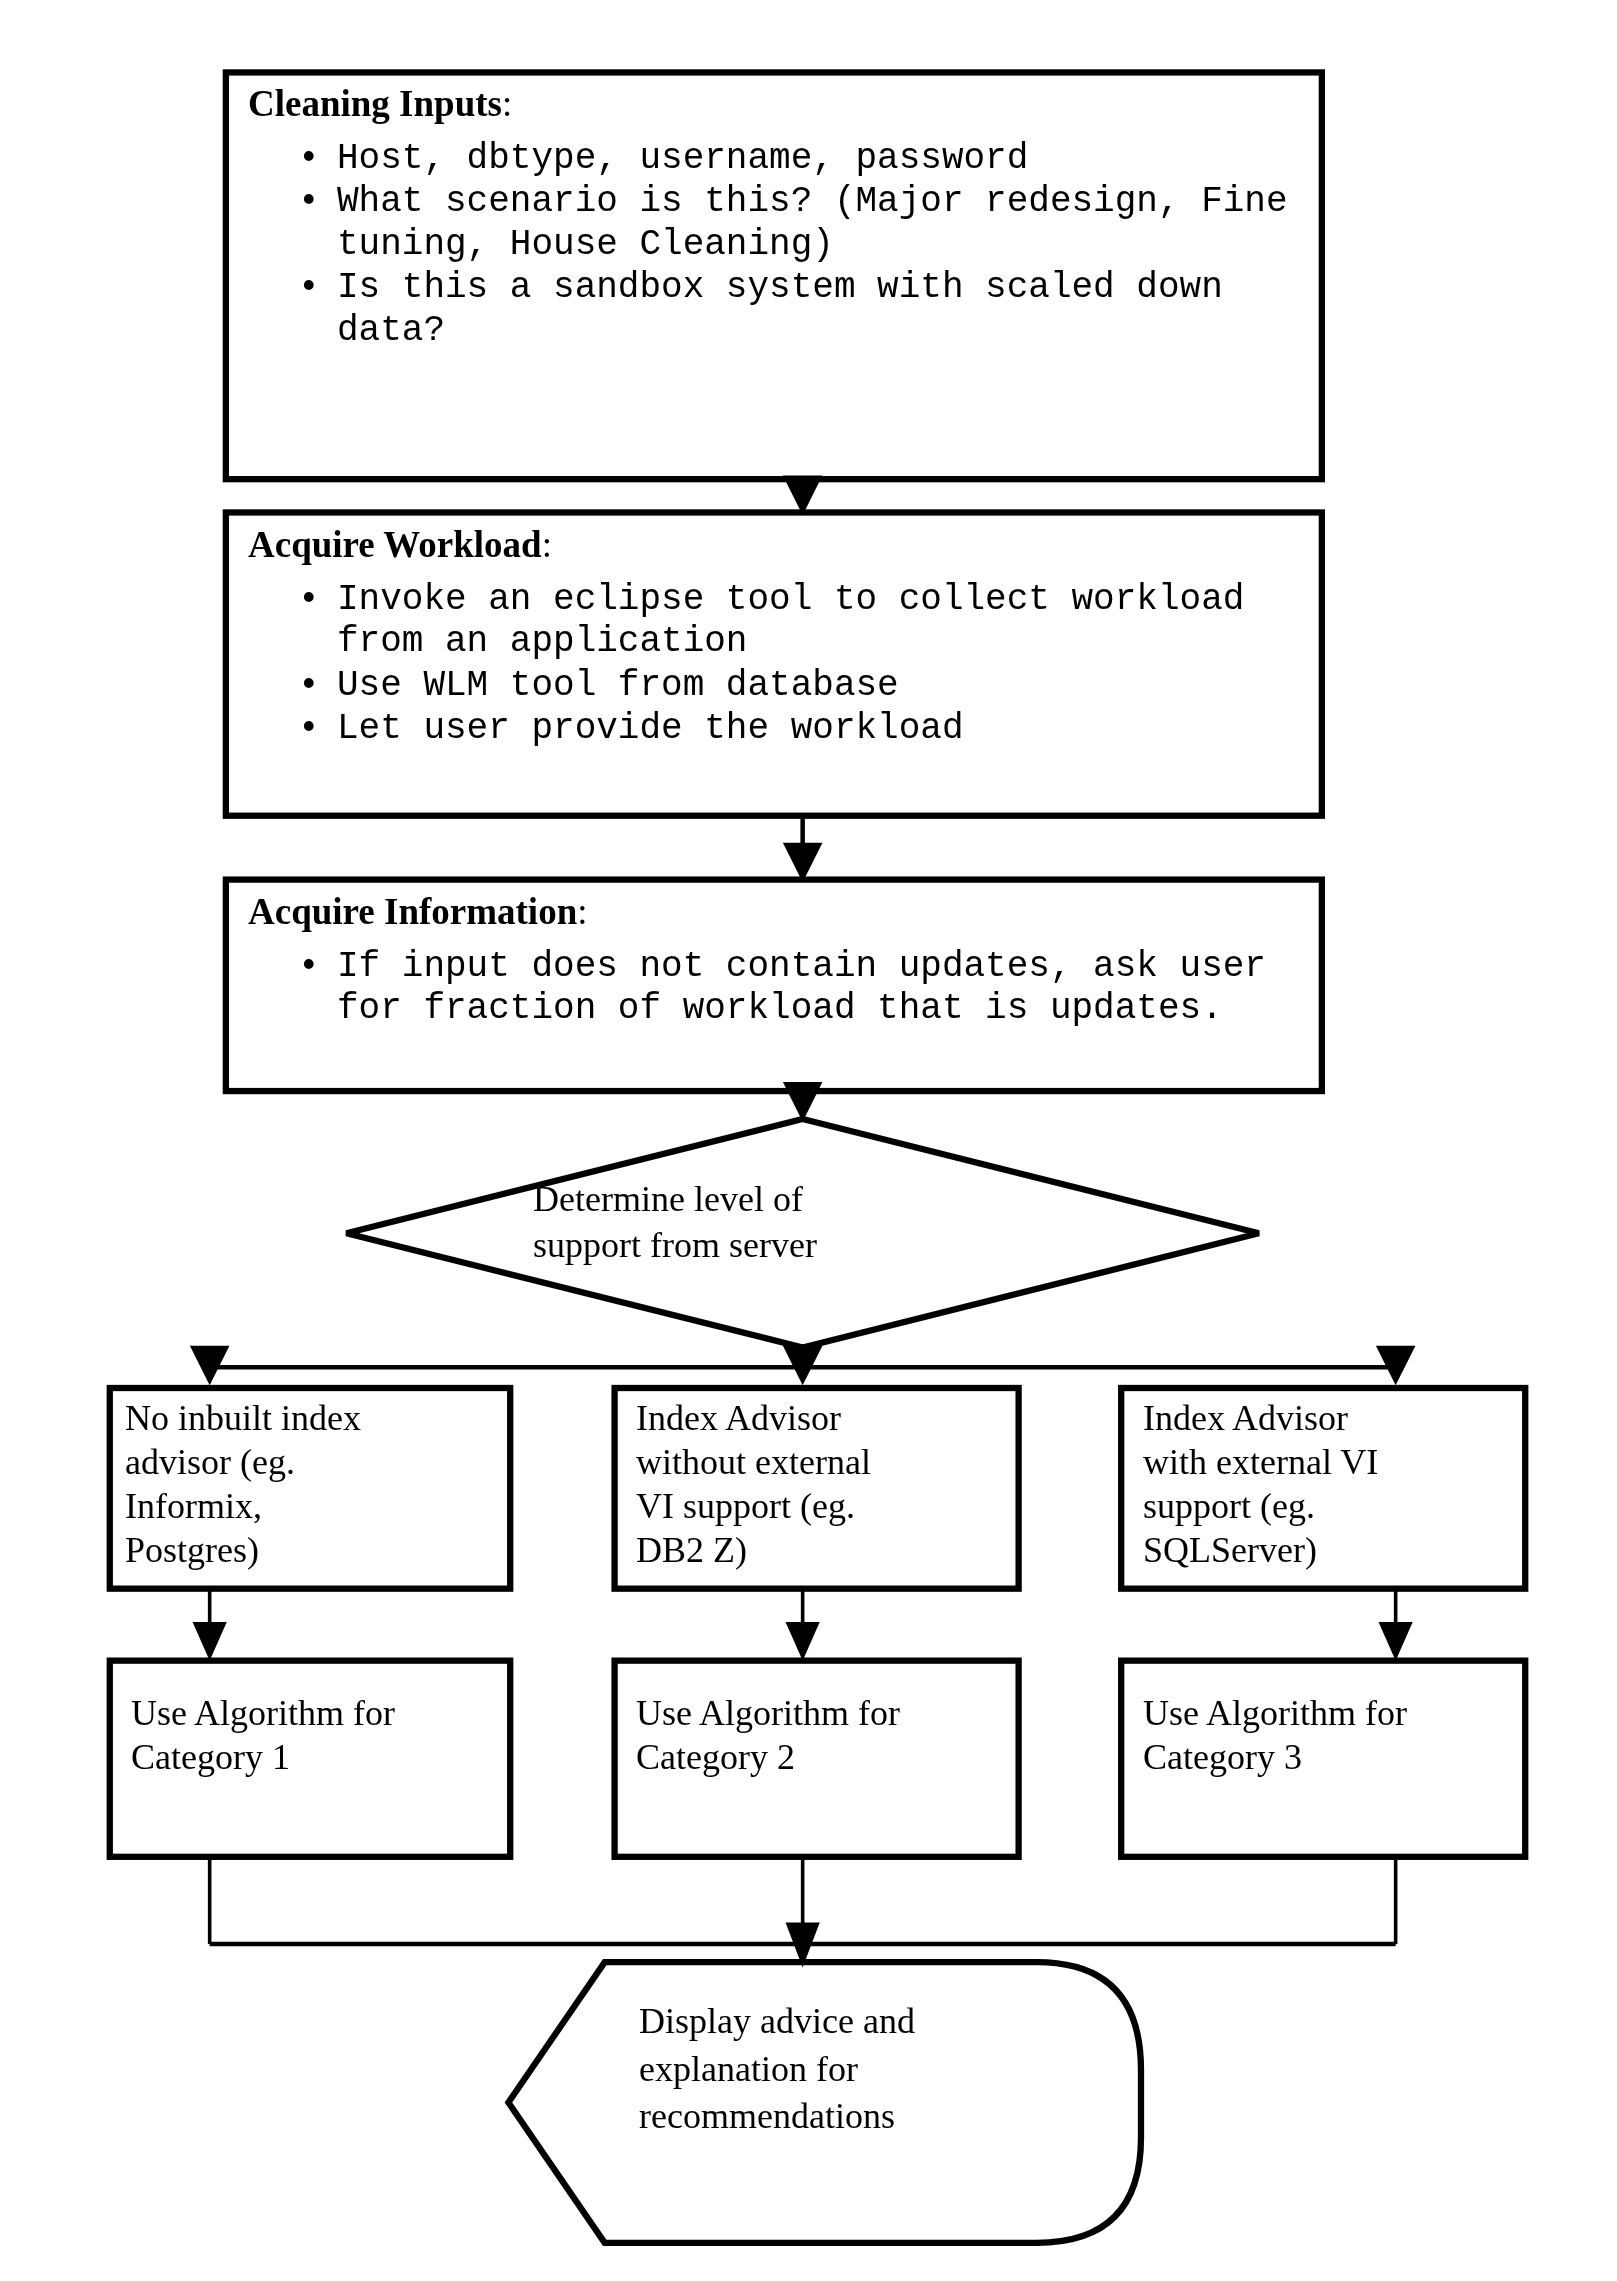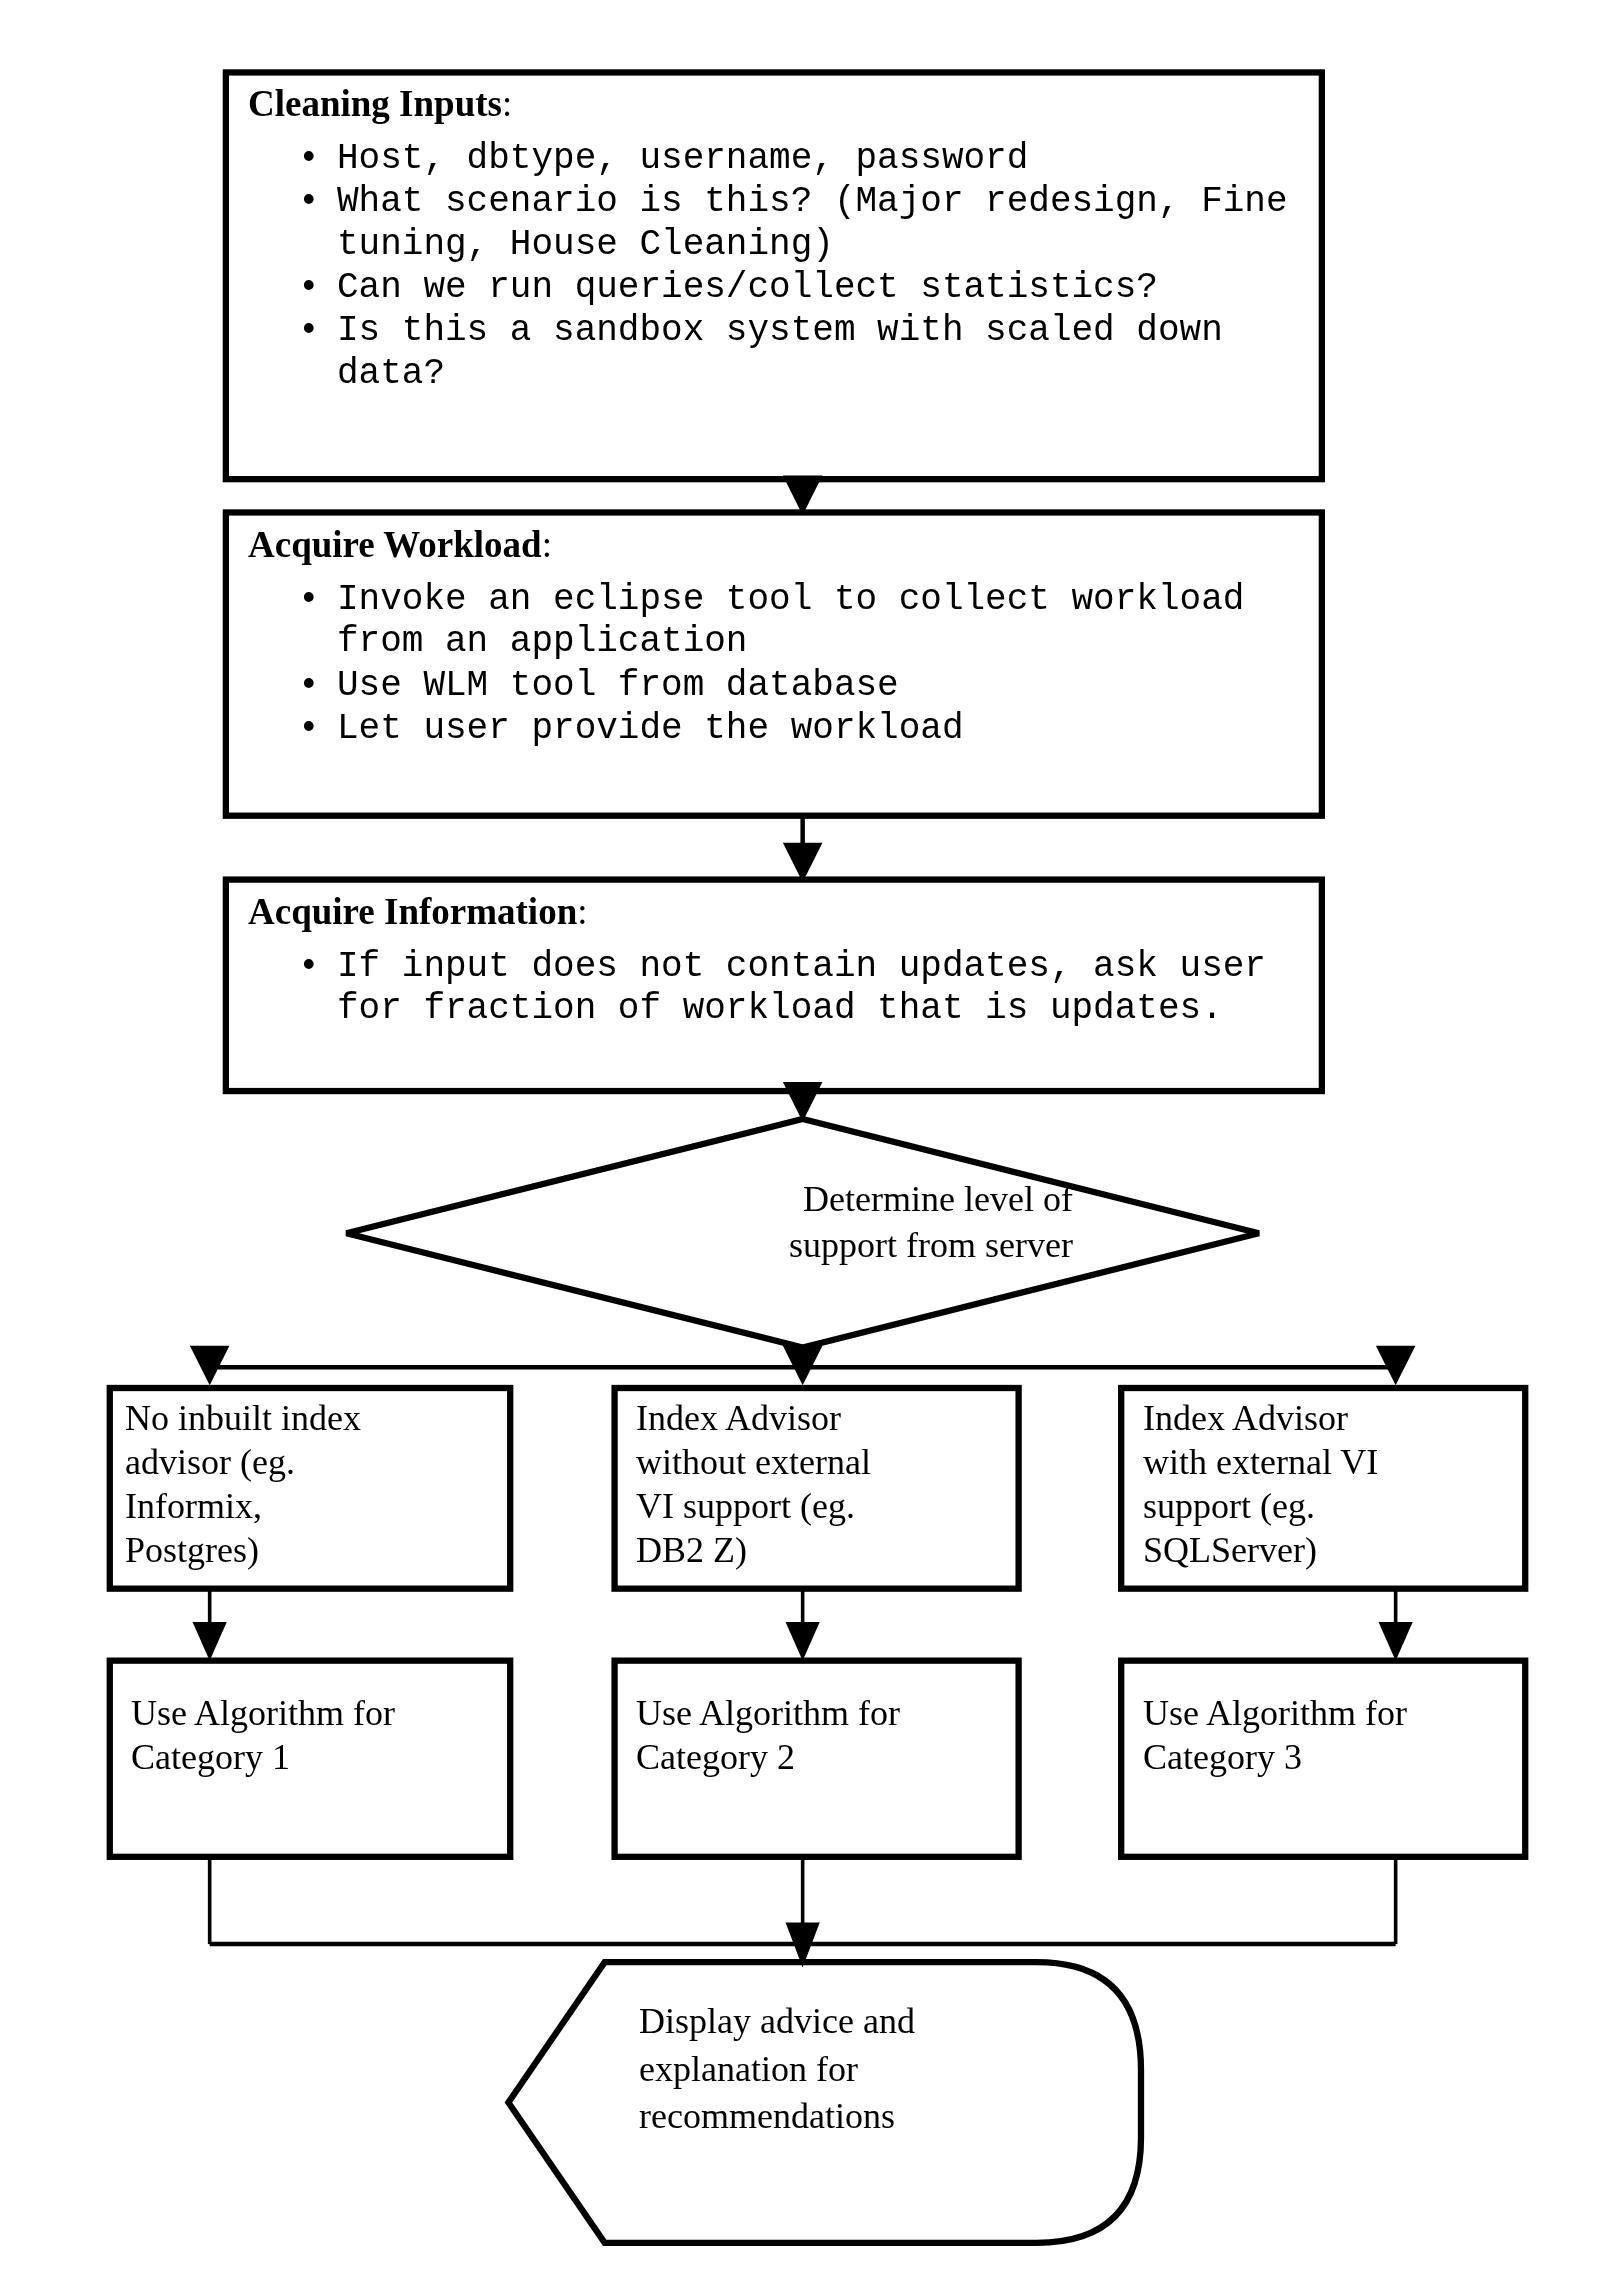--- a/index.html
+++ b/index.html
@@ -77,21 +77,21 @@
     content: "\2022";
     position: absolute;
     left: 38px;
     top: 0;
     font-size: 36px;
     line-height: 1.18;
   }
   .centered-lines {
     font-size: 36px;
     line-height: 1.28;
-    text-align: right;
+    text-align: left;
   }
   .box-lines {
     font-size: 36px;
     line-height: 1.22;
   }
 </style>
 </head>
 <body>
 
 <div id="flow-root">
@@ -155,23 +155,20 @@
     <div class="node-title"><span>Cleaning Inputs</span><span class="plain">:</span></div>
     <ul class="bullets">
       <li>
         <span>Host, dbtype, username, password</span>
       </li>
       <li>
         <span>What scenario is this? (Major redesign, Fine</span><br>
         <span>tuning, House Cleaning)</span>
       </li>
       <li>
-        <span>Can we run queries/collect statistics?</span>
-      </li>
-      <li>
         <span>Is this a sandbox system with scaled down</span><br>
         <span>data?</span>
       </li>
     </ul>
   </div>
 
   <div class="txt" style="left:248px; top:524px; width:1062px;">
     <div class="node-title"><span>Acquire Workload</span><span class="plain">:</span></div>
     <ul class="bullets">
       <li>

